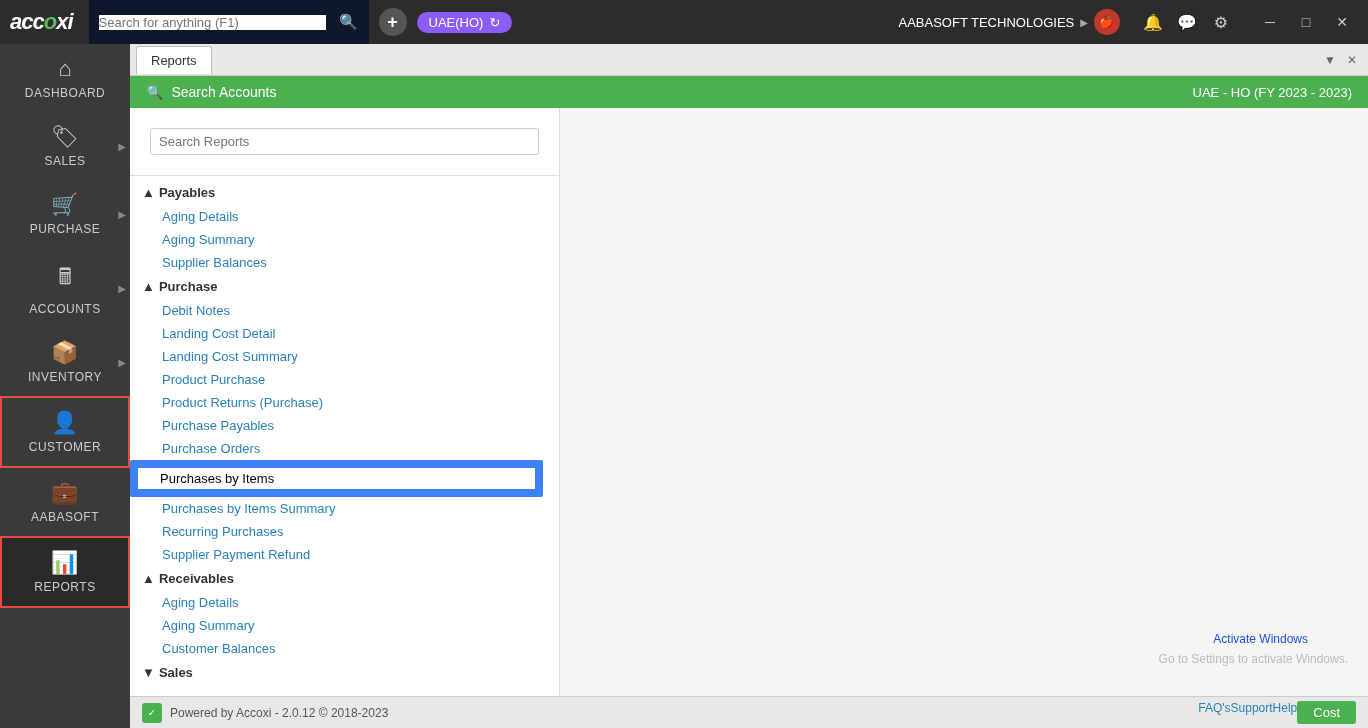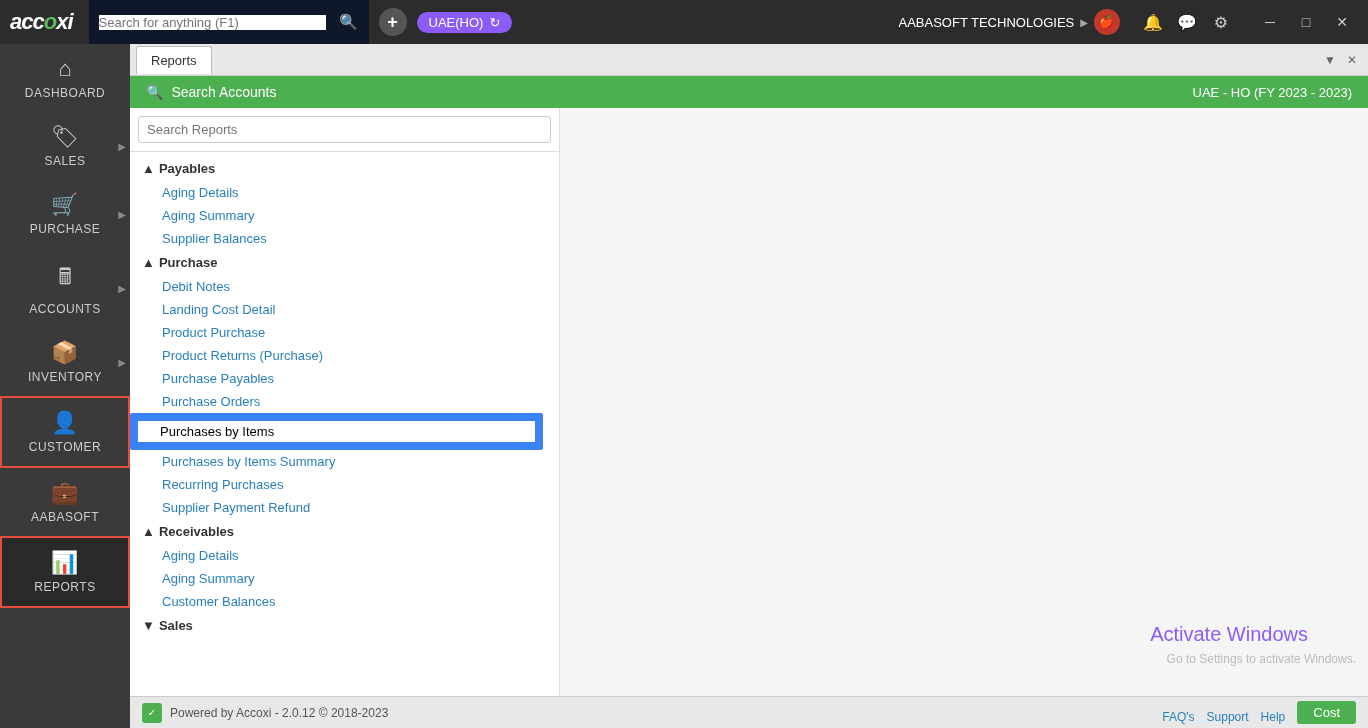--- a/index.html
+++ b/index.html
@@ -47,44 +47,44 @@
     
     .search-accounts-bar { background: #4caf50; color: white; padding: 8px 16px; display: flex; align-items: center; justify-content: space-between; flex-shrink: 0; }
     .search-accounts-left { display: flex; align-items: center; gap: 8px; font-size: 14px; font-weight: 500; }
     .search-accounts-right { font-size: 13px; }
 
     
     .reports-body { display: flex; flex: 1; overflow: hidden; }
 
     
     .reports-list { width: 430px; border-right: 1px solid #ddd; display: flex; flex-direction: column; flex-shrink: 0; }
-    .reports-search { padding: 8px; border-bottom: 1px solid #ddd; }
+    .reports-search { padding: 20px; border-bottom: 1px solid #ddd; }
     .reports-search input { width: 100%; border: 1px solid #ccc; border-radius: 3px; padding: 5px 8px; font-size: 13px; outline: none; }
     .reports-tree { flex: 1; overflow-y: auto; padding: 4px 0; }
     .tree-section-header { display: flex; align-items: center; gap: 4px; padding: 5px 12px; font-weight: bold; font-size: 13px; color: #333; cursor: pointer; }
     .tree-item { padding: 4px 12px 4px 32px; color: #2980b9; cursor: pointer; font-size: 13px; }
     .tree-item.selected { background: transparent; border: 8px solid #3b82f6; color: #000000; display: inline-block; width: calc(100% - 16px); margin: 0 0; padding: 3px 10px 3px 22px; border-radius: 2px; }
 
     
     .reports-preview { flex: 1; background: #f5f5f5; }
 
     
     .footer { height: 32px; background: #e8e8e8; border-top: 1px solid #ccc; display: flex; align-items: center; padding: 0 12px; font-size: 12px; color: #555; flex-shrink: 0; }
     .footer-logo { width: 20px; height: 20px; background: #4caf50; border-radius: 3px; display: flex; align-items: center; justify-content: center; color: white; font-size: 10px; margin-right: 8px; }
-    .footer-right { margin-left: auto; display: flex; gap: 12px; align-items: flex-end; }
+    .footer-right { margin-left: auto; display: flex; align-items: flex-start; }
     .footer-link { color: #2980b9; cursor: pointer; text-decoration: none; }
     .exit-btn { background: #4caf50; color: white; border: none; padding: 4px 16px; border-radius: 3px; cursor: pointer; font-size: 13px; }
 
     
     .reports-tree::-webkit-scrollbar { width: 8px; }
     .reports-tree::-webkit-scrollbar-track { background: #f0f0f0; }
     .reports-tree::-webkit-scrollbar-thumb { background: #bbb; border-radius: 4px; }
 
-    .activate-watermark { position: absolute; bottom: 50px; right: 60px; color: #8b5cf6; font-size: 20px; pointer-events: none; margin-left: 36px; }
-    .activate-sub { position: absolute; bottom: 30px; right: 12px; color: #bbb; font-size: 12px; pointer-events: none; }
+    .activate-watermark { position: absolute; bottom: 50px; right: 60px; color: #1d4ed8; font-size: 12px; pointer-events: none; margin-left: 36px; }
+    .activate-sub { position: absolute; bottom: 30px; right: 20px; color: #bbb; font-size: 12px; pointer-events: none; }
 
     .reports-preview { position: relative; }
   </style>
 </head>
 <body>
 
 <div class="topbar">
   <span class="logo">acc<span>o</span>xi</span>
   <div class="search-box">
     <input type="text" placeholder="Search for anything (F1)" style="">
@@ -204,20 +204,23 @@
             <div class="tree-section-header">
               <span>▲</span>
               <span>Purchase</span>
             </div>
             <div>
               <div class="tree-item">
                 <span>Debit Notes</span>
               </div>
               <div class="tree-item">
                 <span>Landing Cost Detail</span>
+              </div>
+              <div class="tree-item">
+                <span>Landing Cost Summary</span>
               </div>
               <div class="tree-item">
                 <span>Product Purchase</span>
               </div>
               <div class="tree-item">
                 <span>Product Returns (Purchase)</span>
               </div>
               <div class="tree-item">
                 <span>Purchase Payables</span>
               </div>

